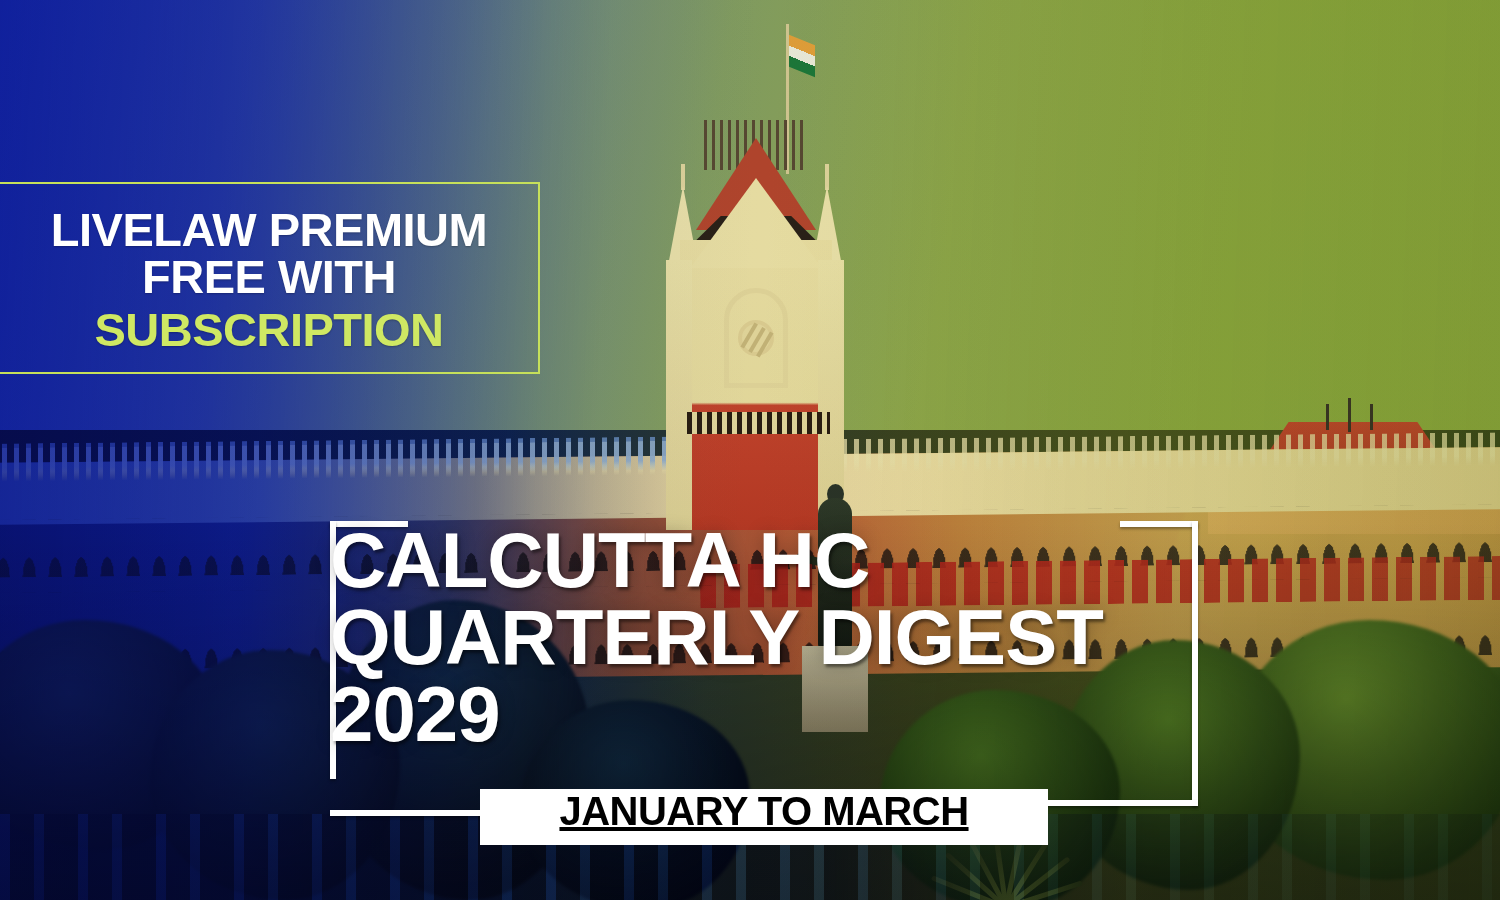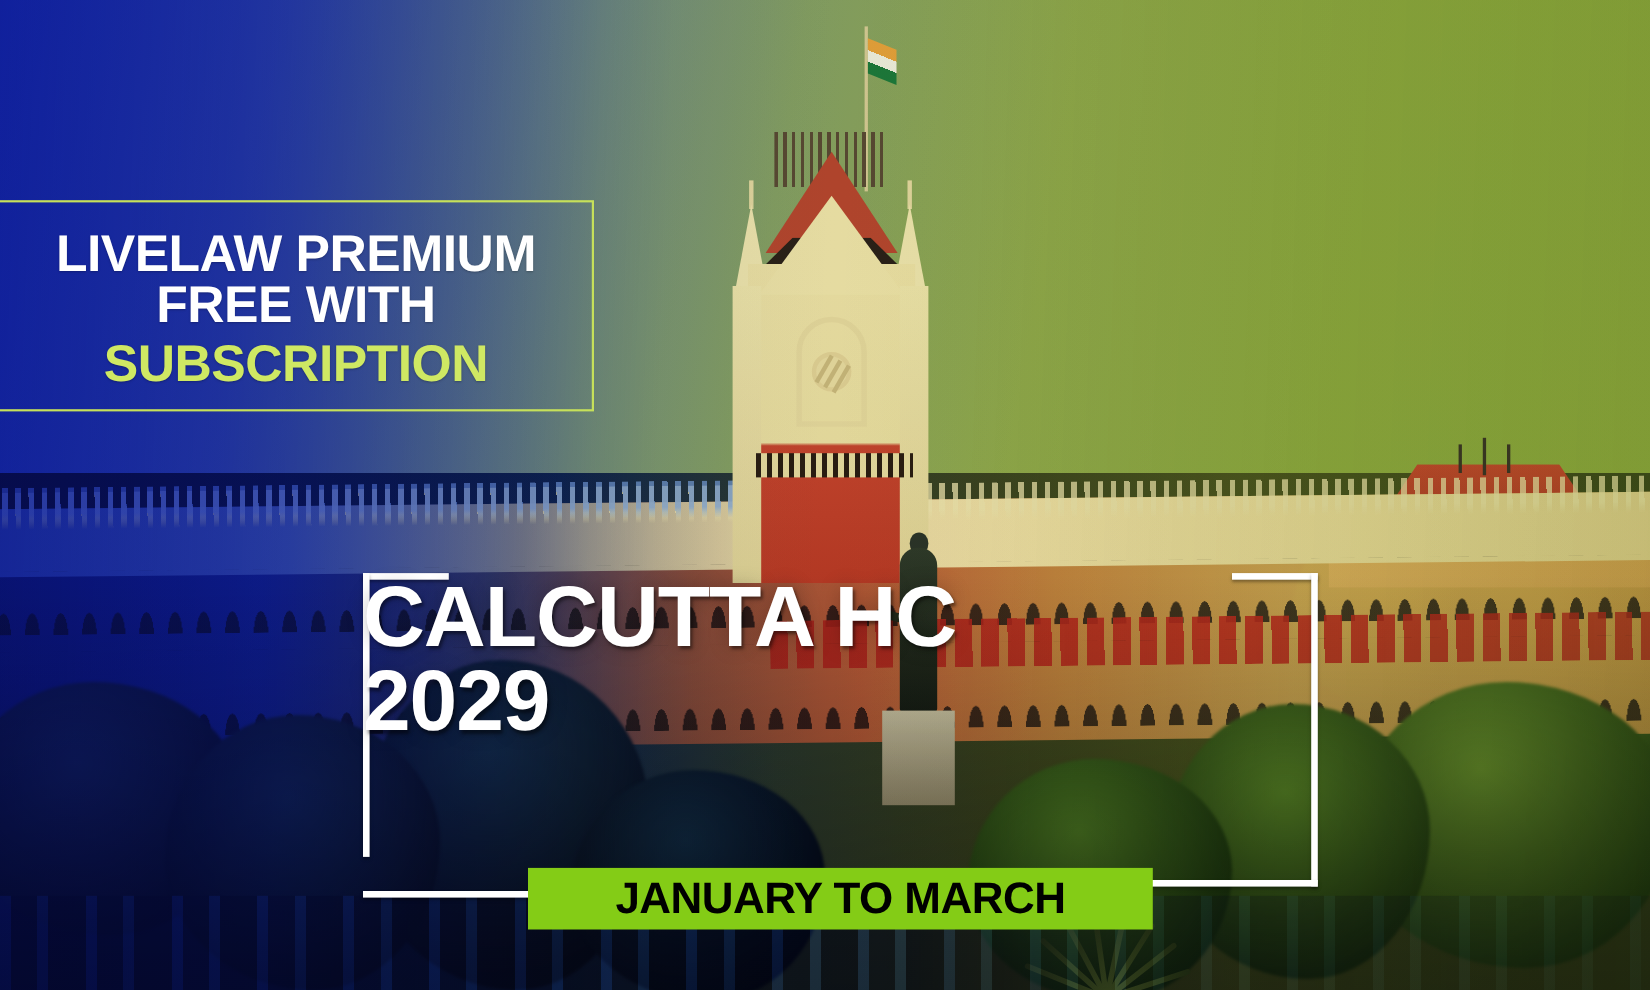--- a/index.html
+++ b/index.html
@@ -297,21 +297,21 @@
     letter-spacing:-1px;line-height:.96;
     text-shadow:2px 3px 3px rgba(0,0,0,.45), 0 0 18px rgba(0,0,0,.25);
   }
   .title .t1{font-size:78px;display:block;}
   .title .t2{font-size:78px;display:block;margin-top:2px;}
   .title .t3{font-size:78px;display:block;margin-top:2px;}
 
   
   .banner{
     position:absolute;left:480px;top:789px;width:568px;height:56px;
-    background:#84cc16;display:flex;align-items:center;justify-content:center;
+    background:#ffffff;display:flex;justify-content:center;text-decoration:underline;
   }
   .banner span{
     color:#000;font-weight:700;font-size:40px;letter-spacing:-0.5px;white-space:nowrap;
   }
 </style>
 </head>
 <body>
 
 <div class="poster">
 
@@ -400,20 +400,21 @@
     <span class="tl-h"></span>
     <span class="tl-v"></span>
     <span class="tr-h"></span>
     <span class="tr-v"></span>
     <span class="bl-h"></span>
     <span class="br-h"></span>
   </div>
 
   <div class="title">
     <span class="t1">CALCUTTA HC</span>
+    <span class="t2">QUARTERLY DIGEST</span>
     <span class="t3">2029</span>
   </div>
 
   <div class="banner">
     <span>JANUARY TO MARCH</span>
   </div>
 
 </div>
 
 </body></html>

